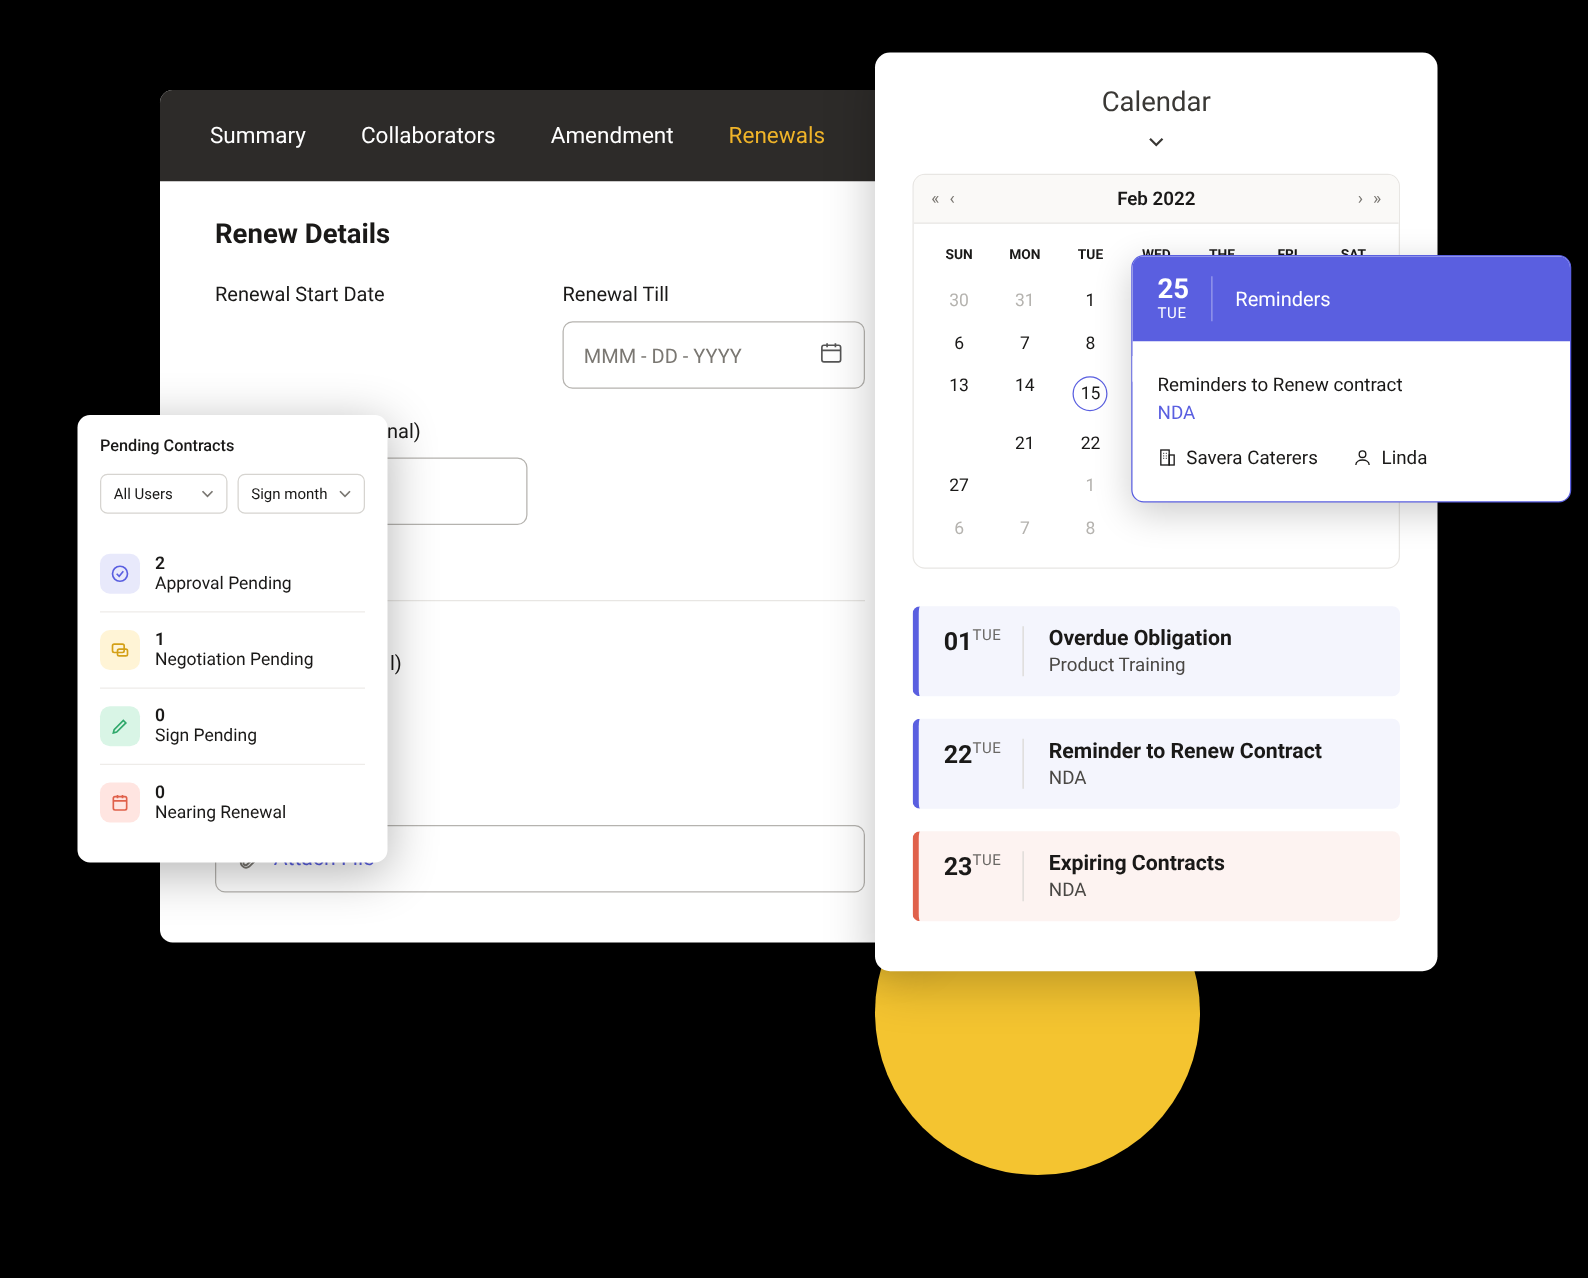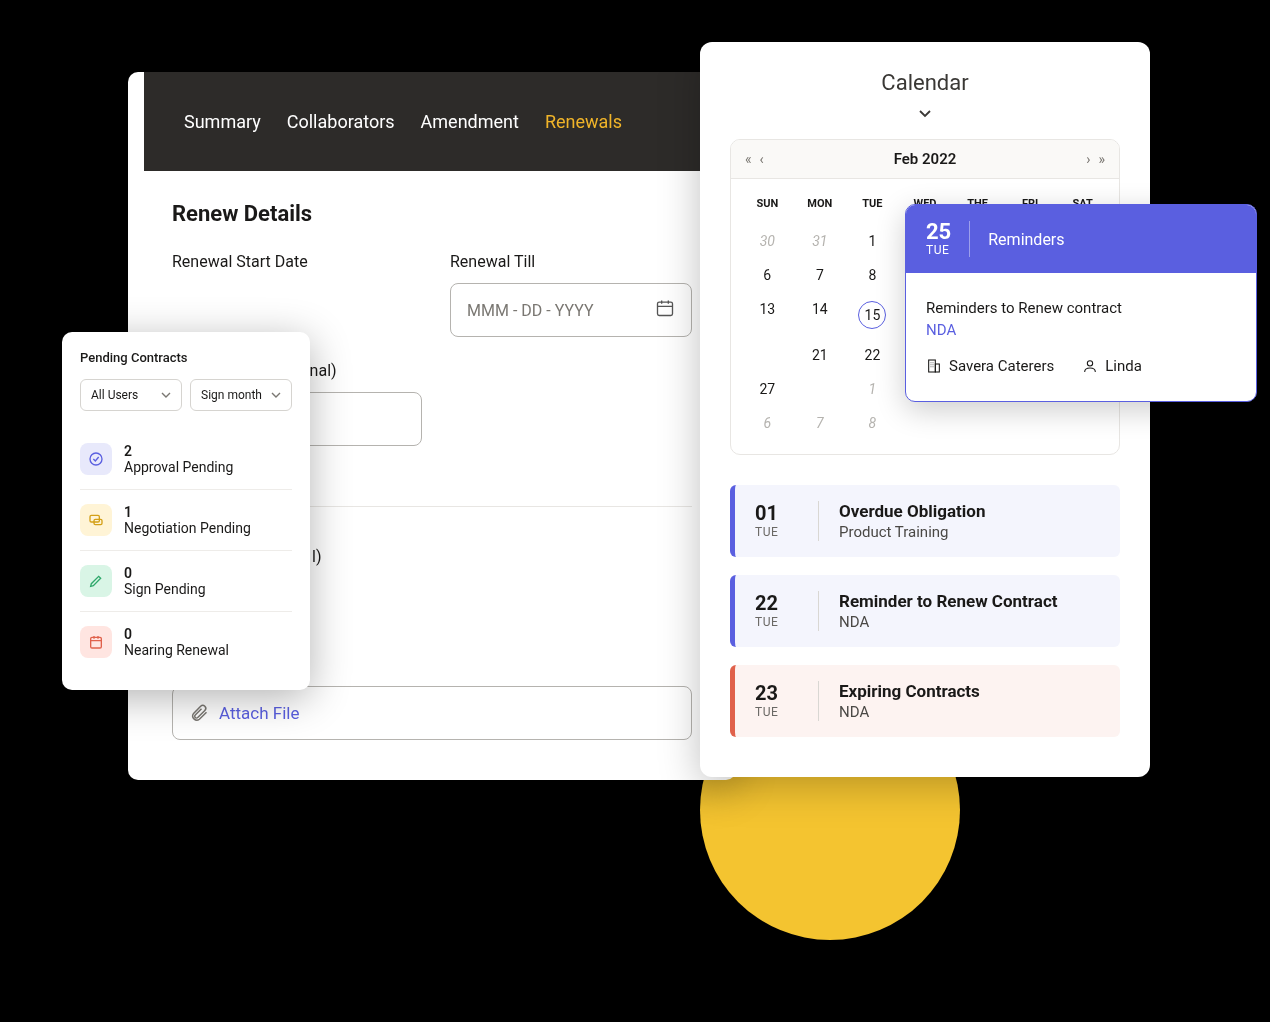--- a/index.html
+++ b/index.html
@@ -21,23 +21,22 @@
     width: 608px;
     background: #fff;
     border-radius: 10px;
     box-shadow: 0 8px 40px rgba(0,0,0,0.25);
     z-index: 2;
     overflow: hidden;
   }
   .tabs {
     background: #2d2b29;
     display: flex;
-    padding: 13px 40px;
-    gap: 26px;
-    margin-left: 16px;
+    padding: 0 40px;
+    gap: 44px;
   }
   .tab {
     color: #fff;
     font-size: 18px;
     padding: 26px 0;
     cursor: pointer;
   }
   .tab.active { color: #f0b429; }
   .renewal-body { padding: 30px 44px 40px; }
   .renewal-title { font-size: 22px; font-weight: 700; color: #1a1918; margin-bottom: 26px; }
@@ -151,21 +150,21 @@
     background: #faf9f7;
     color: #7a7772;
     font-size: 14px;
   }
   .cal-nav .nav-arrows { display: flex; gap: 8px; }
   .cal-month { color: #1a1918; font-weight: 600; font-size: 15px; }
   .cal-grid { padding: 18px 10px 14px; }
   .cal-row { display: grid; grid-template-columns: repeat(7, 1fr); text-align: center; }
   .cal-dow { font-size: 11px; font-weight: 700; color: #1a1918; padding-bottom: 14px; }
   .cal-cell { font-size: 14px; color: #1a1918; padding: 9px 0; }
-  .cal-cell.muted { color: #b5b3af; font-style: italic; }
+  .cal-cell.muted { color: #b5b3af; }
   .cal-cell .day-circle {
     display: inline-flex; width: 28px; height: 28px;
     border: 1.5px solid #5a5fe0; border-radius: 50%;
     align-items: center; justify-content: center;
   }
 
   
   .popover {
     position: absolute;
     left: 905px; top: 204px;
@@ -204,21 +203,21 @@
   
   .event-list { margin-top: 30px; display: flex; flex-direction: column; gap: 18px; }
   .event-item {
     display: flex;
     border-left: 5px solid #5a5fe0;
     border-radius: 6px;
     background: #f4f5fd;
     padding: 16px 20px;
   }
   .event-item.warn { border-left-color: #e0614b; background: #fdf3f1; }
-  .event-date { width: 64px; display: flex; flex-direction: column; align-items: flex-start; border-right: 1px solid #d9d7d3; margin-right: 20px; }
+  .event-date { width: 64px; display: flex; flex-direction: row; align-items: flex-start; border-right: 1px solid #d9d7d3; margin-right: 20px; }
   .event-day { font-size: 20px; font-weight: 700; color: #1a1918; }
   .event-dow { font-size: 12px; color: #6a6865; letter-spacing: 0.5px; }
   .event-body { display: flex; flex-direction: column; }
   .event-title { font-size: 17px; font-weight: 700; color: #1a1918; }
   .event-sub { font-size: 15px; color: #4a4845; margin-top: 2px; }
 </style>
 </head>
 <body>
 
 <div class="yellow-circle"></div>

